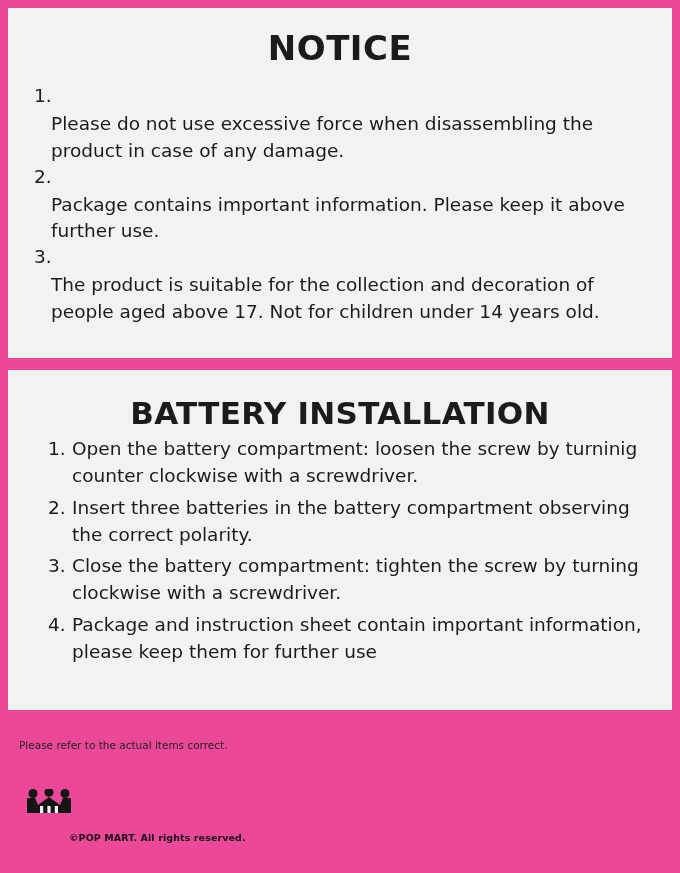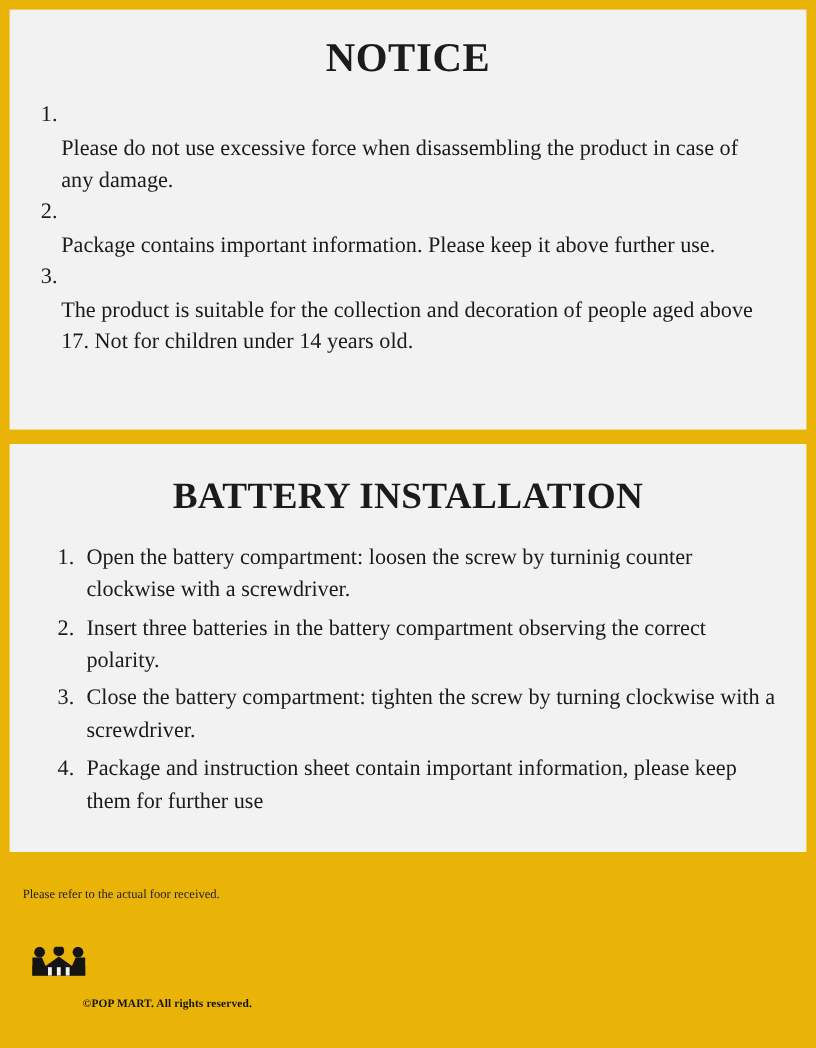--- a/index.html
+++ b/index.html
@@ -11,23 +11,22 @@
     height: 873px;
     background: #ffffff;
     font-family: "DejaVu Sans", sans-serif;
     color: #1b1b1b;
     overflow: hidden;
   }
   .page {
     width: 680px;
     height: 873px;
     position: relative;
-    background: #eab308;
+    background: #ec4899;
     box-sizing: border-box;
-    font-family: Liberation Serif, serif;
   }
 
   .panel {
     background: #f2f2f2;
     box-sizing: border-box;
   }
 
   
   .notice-panel {
     position: absolute;
@@ -79,21 +78,21 @@
     top: 370px;
     width: 664px;
     height: 340px;
     padding: 26px 26px 0 26px;
   }
   .battery-title {
     text-align: center;
     font-size: 31px;
     font-weight: bold;
     letter-spacing: 0.3px;
-    margin: 0 0 22px 0;
+    margin: 0 0 6px 0;
     line-height: 1.1;
   }
   .battery-list {
     margin: 0;
     padding: 0 0 0 14px;
     list-style: none;
   }
   .battery-list li {
     font-size: 18.5px;
     line-height: 1.45;
@@ -182,21 +181,21 @@
         <span class="txt">Close the battery compartment: tighten the screw by turning clockwise with a screwdriver.</span>
       </li>
       <li>
         <span class="num">4.</span>
         <span class="txt">Package and instruction sheet contain important information, please keep them for further use</span>
       </li>
     </ul>
   </section>
 
   <div class="footnote">
-    <div class="line2">Please refer to the actual foor received.</div>
+    <div class="line2">Please refer to the actual items correct.</div>
   </div>
 
   <div class="logo-wrap">
     <svg class="logo" width="46" height="26" viewBox="0 0 46 26">
       <circle cx="7" cy="4.5" r="4.5" fill="#141414"></circle>
       <circle cx="23" cy="3.2" r="4.5" fill="#141414"></circle>
       <circle cx="39" cy="4.5" r="4.5" fill="#141414"></circle>
       <path d="M1 9 L9 9 L12 16 L23 8 L34 16 L37 9 L45 9 L45 24 L1 24 Z" fill="#141414"></path>
       <rect x="1" y="16" width="44" height="8" fill="#141414"></rect>
       <rect x="14" y="17" width="3.2" height="7" fill="#f2f2f2"></rect>

